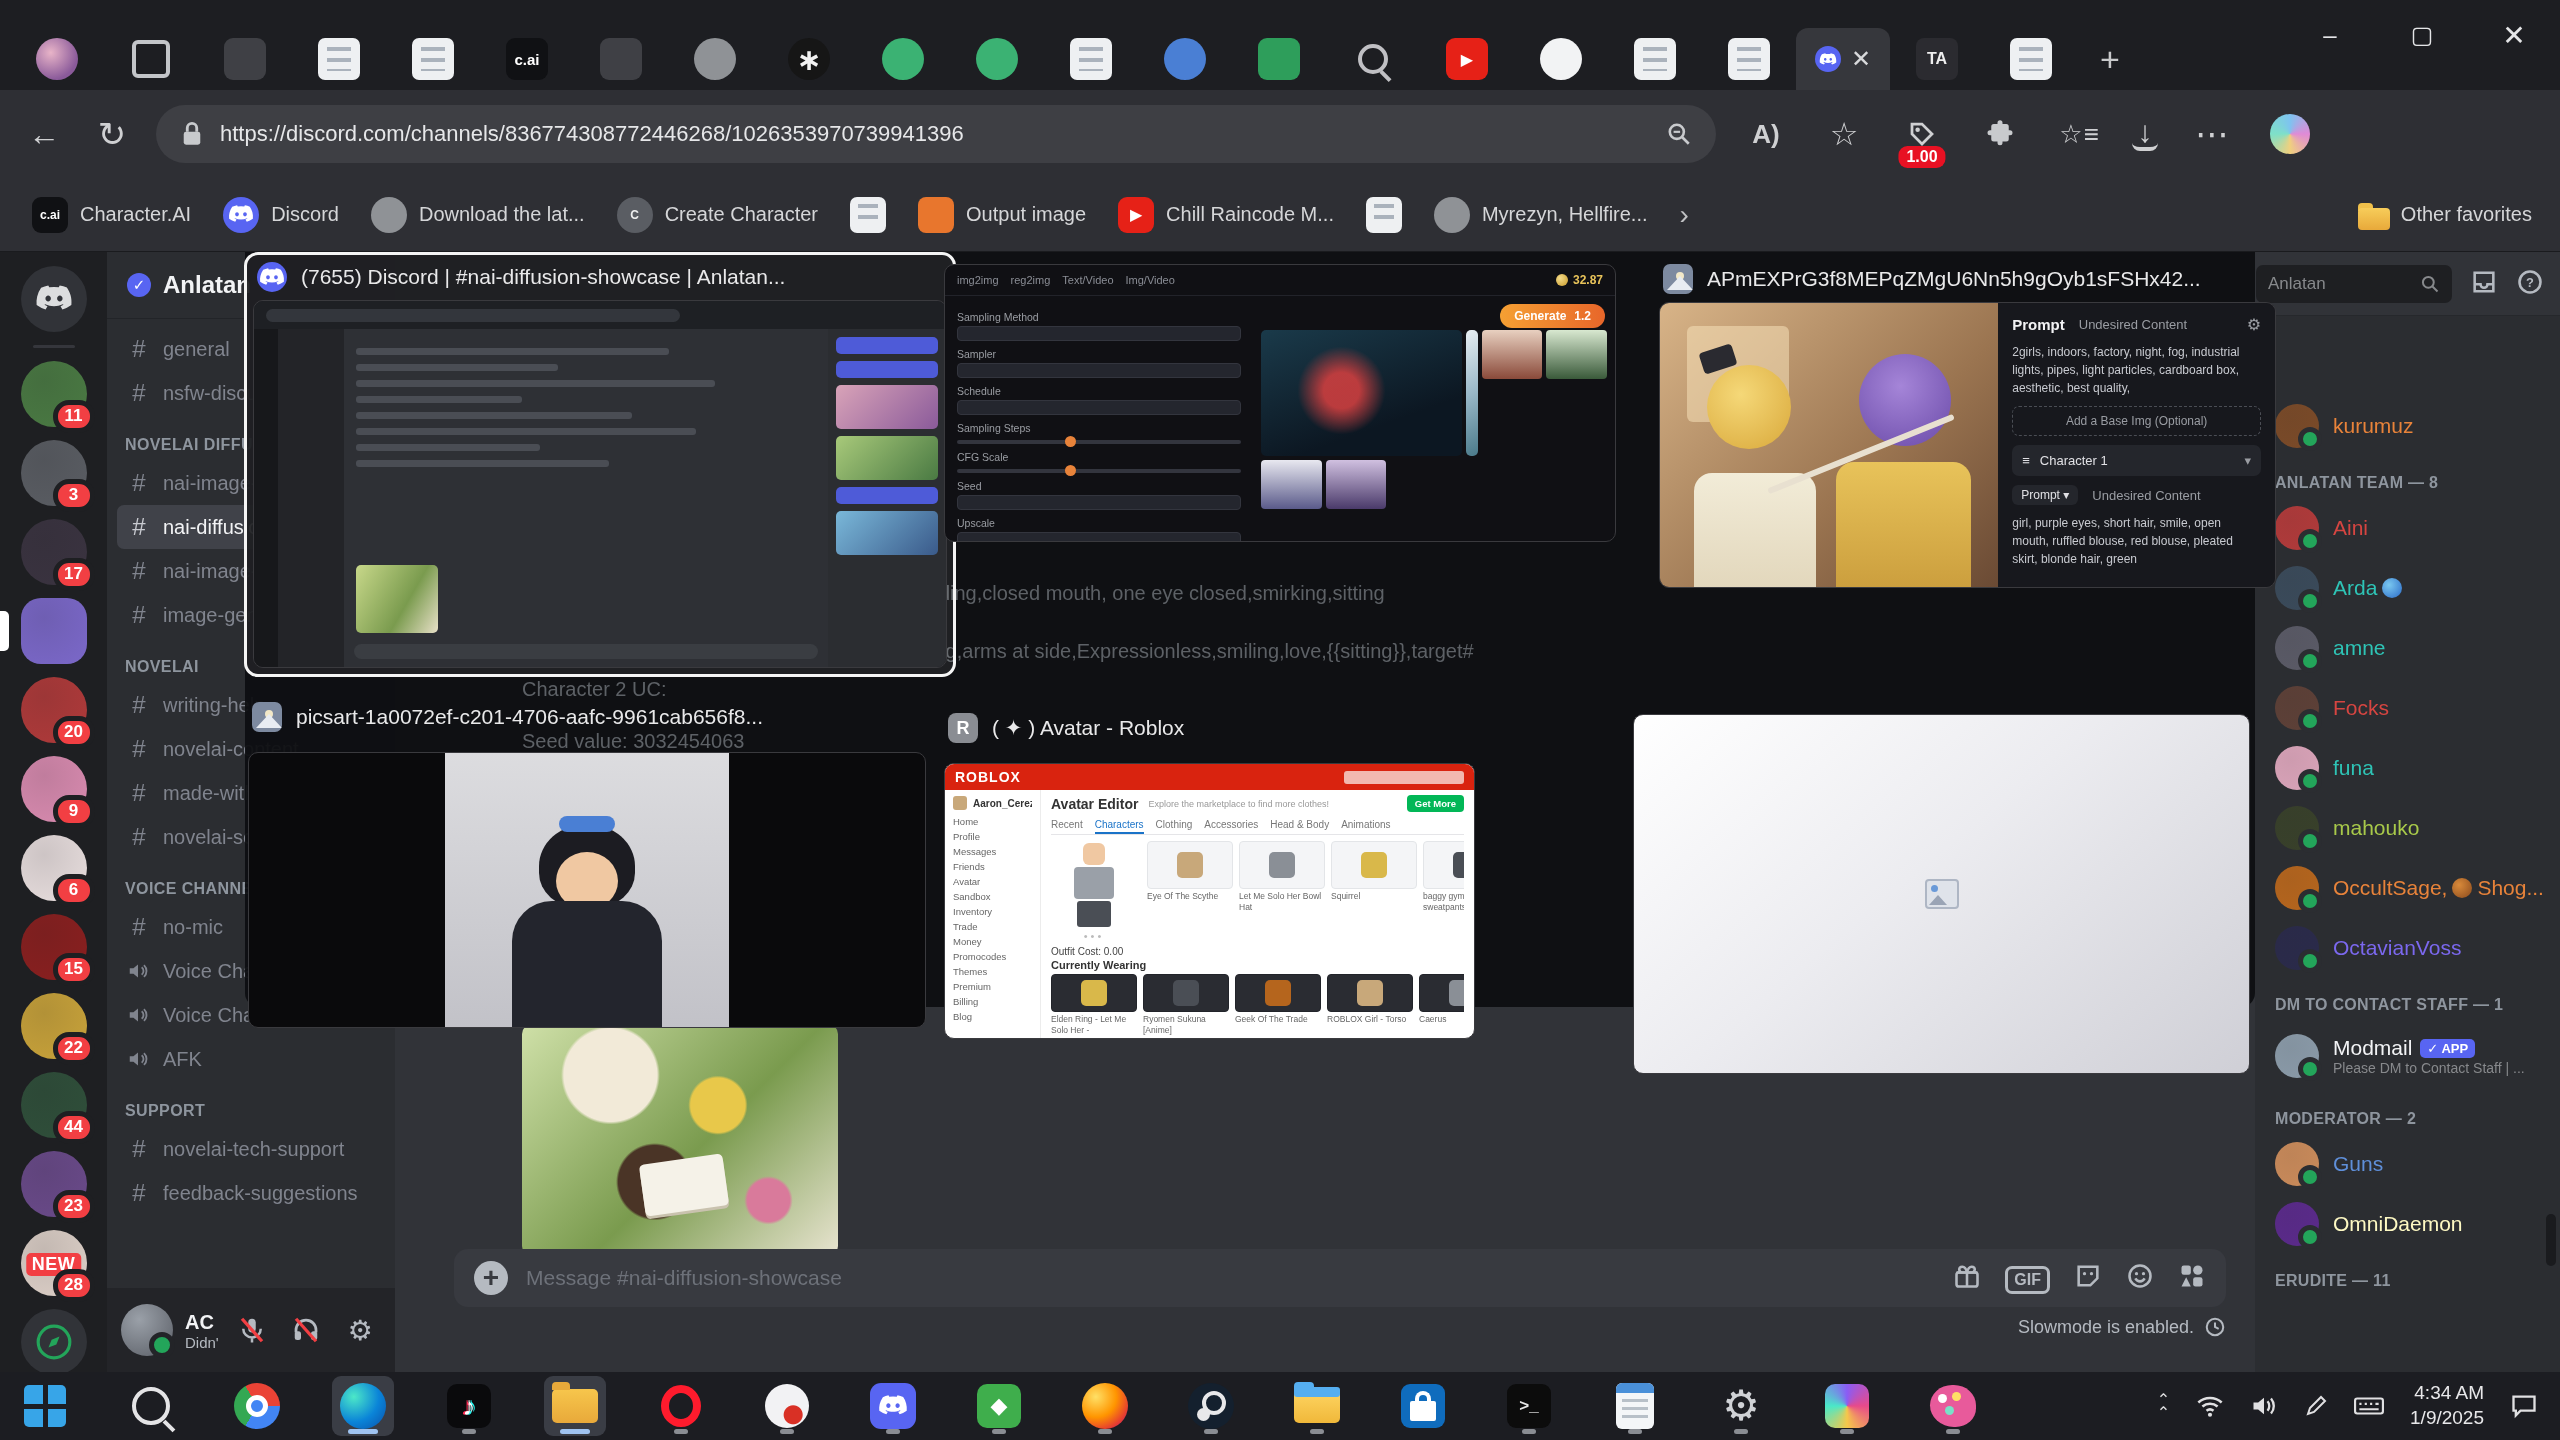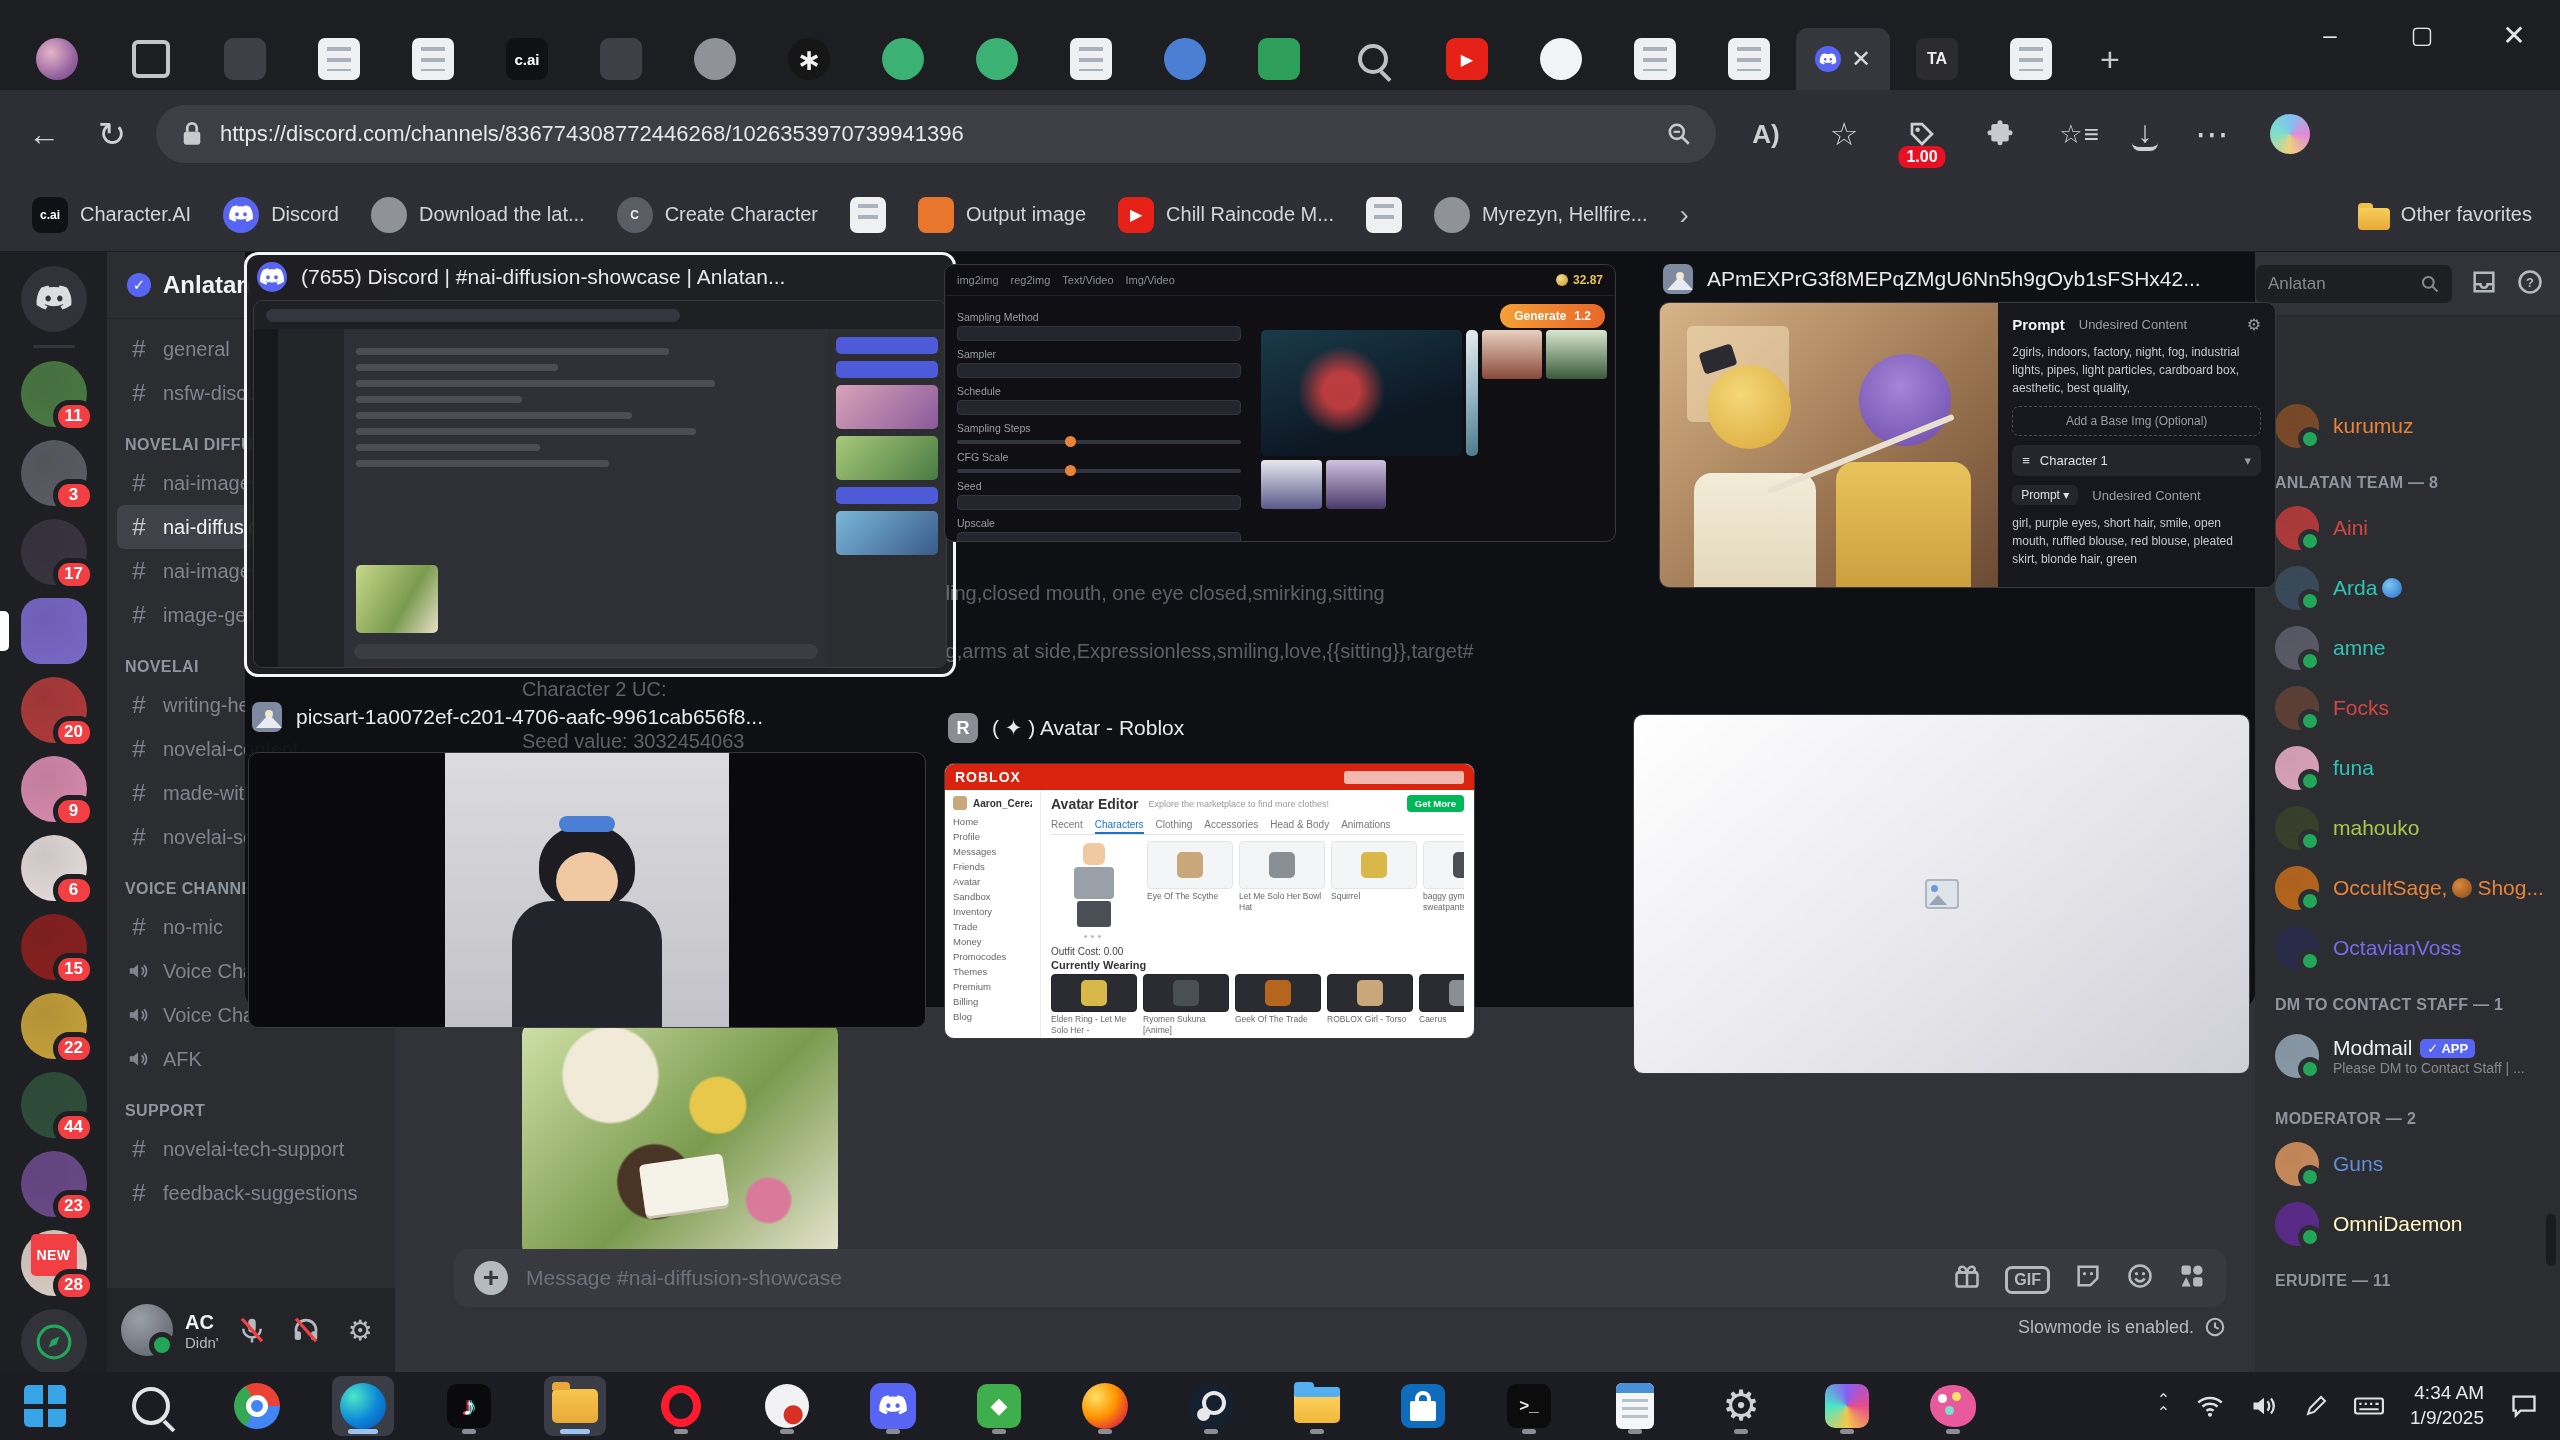--- a/index.html
+++ b/index.html
@@ -83,21 +83,21 @@
 
   
   #content{position:absolute;left:0;top:252px;width:2560px;height:1120px;background:#313338;overflow:hidden;}
 
   #rail{position:absolute;left:0;top:0;width:107px;height:100%;background:#1e1f22;display:flex;flex-direction:column;align-items:center;padding-top:14px;gap:13px;box-sizing:border-box;}
   .rail-item{position:relative;width:66px;height:66px;flex:0 0 auto;}
   .rail-circle{width:66px;height:66px;border-radius:50%;display:flex;align-items:center;justify-content:center;overflow:hidden;}
   .rail-item.selected .rail-circle{border-radius:20px;}
   .rail-indicator{position:absolute;left:-21px;top:13px;width:9px;height:40px;background:#fff;border-radius:0 5px 5px 0;}
   .rail-badge{position:absolute;right:-8px;bottom:-6px;background:#f23f43;color:#fff;border:5px solid #1e1f22;border-radius:16px;font-size:17px;font-weight:700;min-width:22px;text-align:center;padding:2px 5px;line-height:1.1;}
-  .rail-tag{position:absolute;left:50%;transform:translateX(-50%);bottom:20px;background:#f23f43;color:#fff;font-size:14px;font-weight:800;padding:13px 6px;border-radius:5px;letter-spacing:.5px;}
+  .rail-tag{position:absolute;left:50%;transform:translateX(-50%);bottom:20px;background:#f23f43;color:#fff;font-size:18px;font-weight:800;padding:1px 6px;border-radius:5px;letter-spacing:.5px;}
   .rail-divider{width:42px;height:3px;background:#35363c;border-radius:2px;flex:0 0 auto;}
   .rail-circle svg{width:38px;}
 
   #sidebar{position:absolute;left:107px;top:0;width:288px;height:100%;background:#2b2d31;}
   #sb-header{height:66px;border-bottom:1px solid #222428;display:flex;align-items:center;padding:0 20px;gap:12px;}
   #sb-badge{width:24px;height:24px;border-radius:50%;background:#5865F2;color:#fff;font-size:15px;display:flex;align-items:center;justify-content:center;}
   #sb-name{font-size:24px;font-weight:700;color:#f2f3f5;}
   #channels{padding:8px 10px 0 10px;}
   .ch-header{margin-top:14px;height:32px;display:flex;align-items:center;font-size:16px;font-weight:700;letter-spacing:.4px;color:#8e959e;padding-left:8px;white-space:nowrap;overflow:hidden;}
   .ch-row{height:44px;display:flex;align-items:center;gap:12px;padding:0 10px;border-radius:7px;color:#80848e;font-size:20px;white-space:nowrap;overflow:hidden;}

